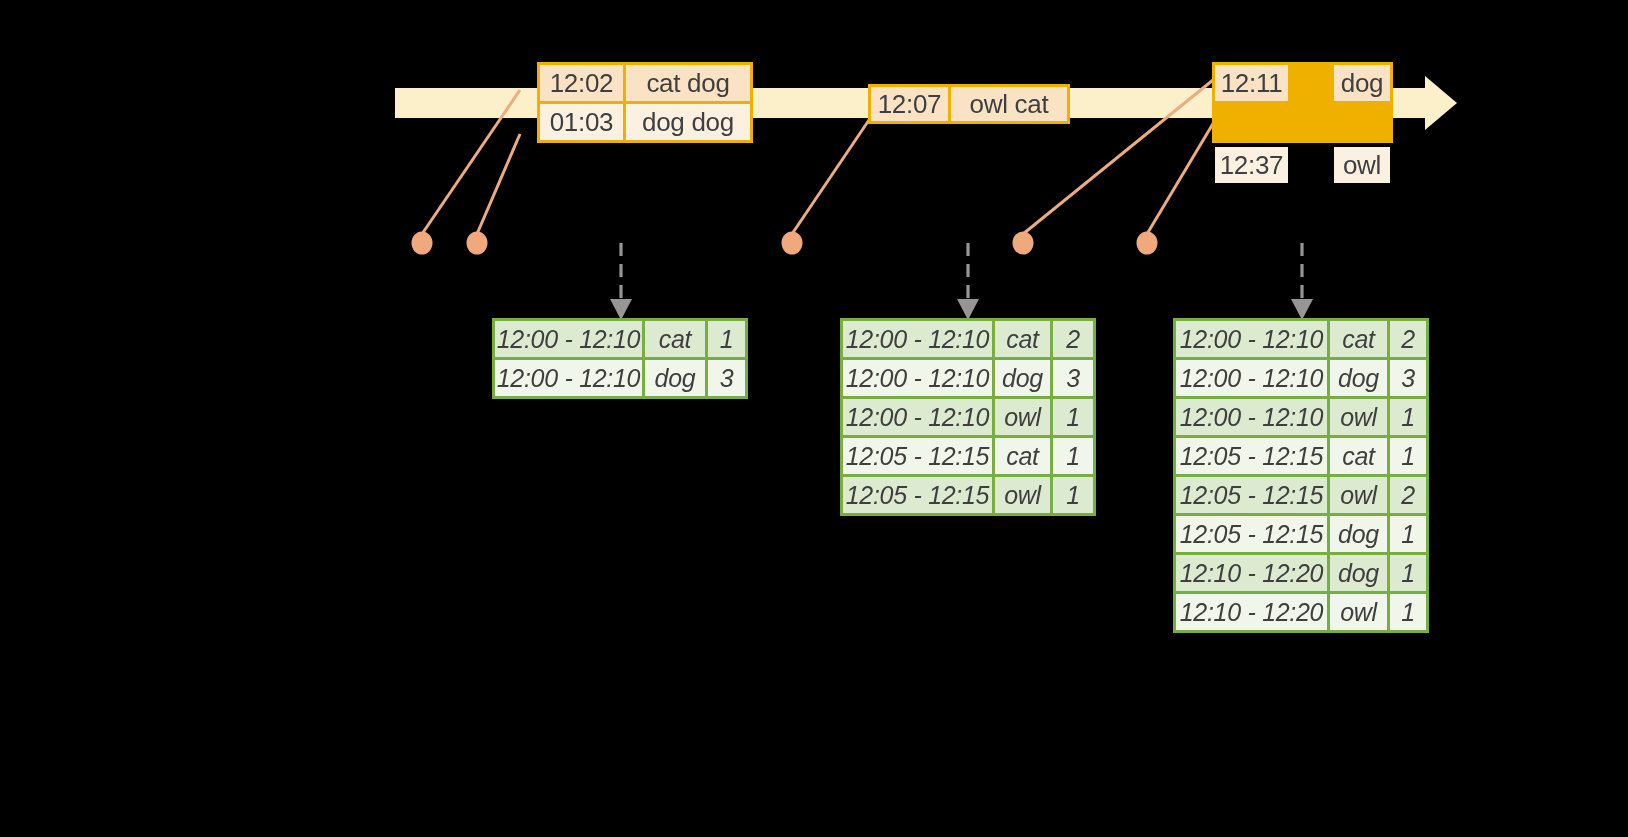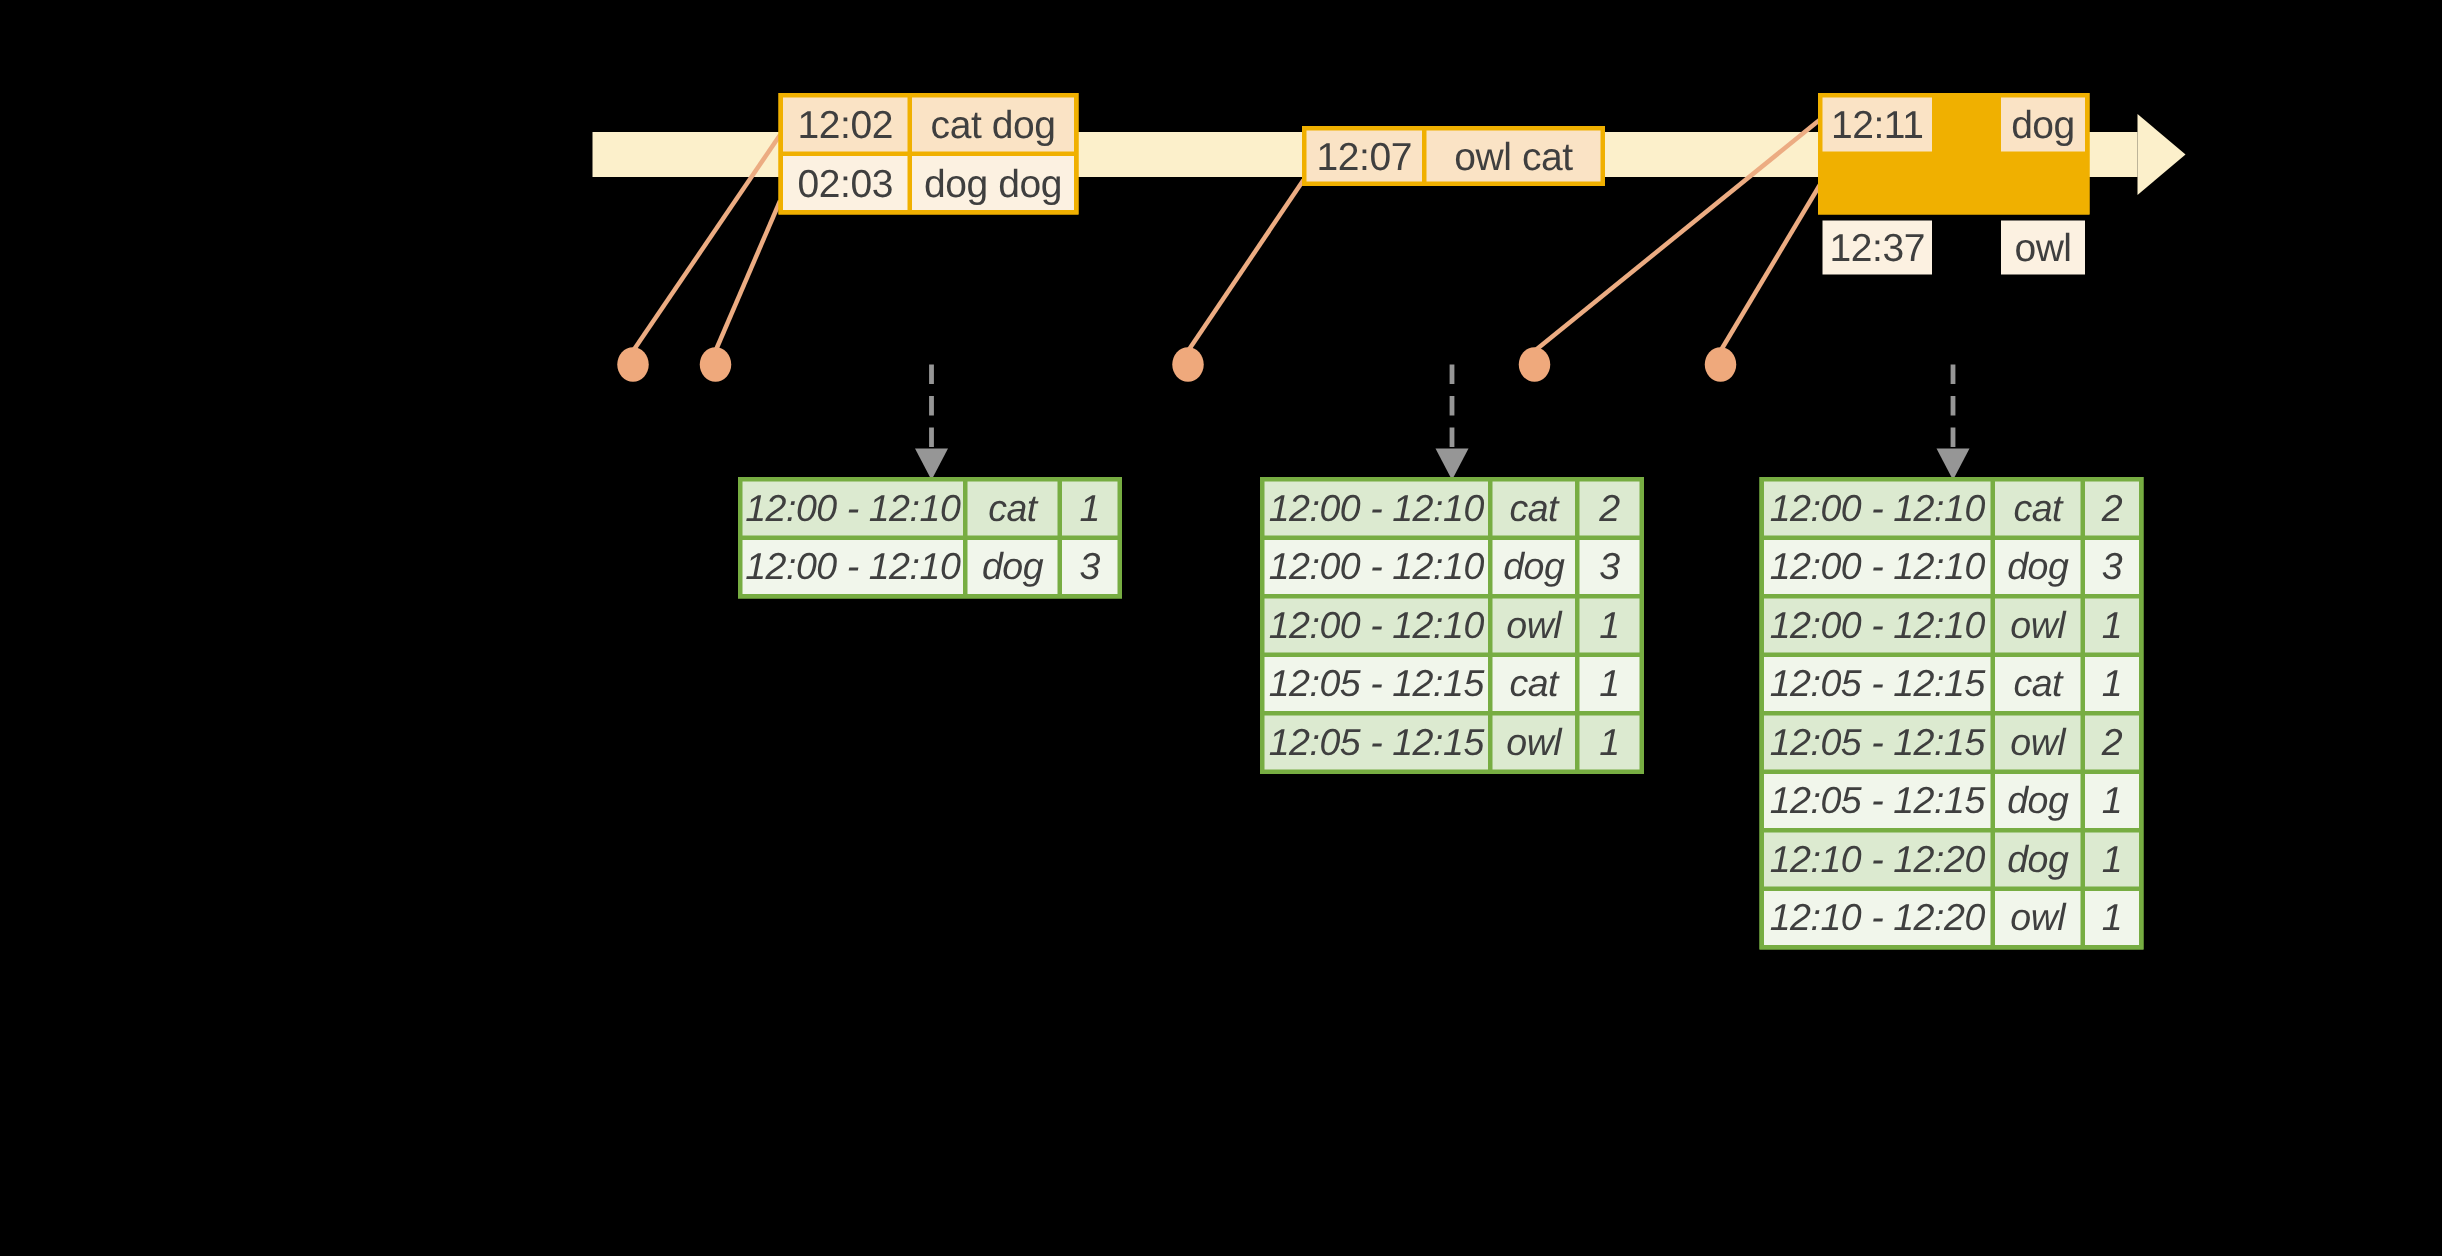--- a/index.html
+++ b/index.html
@@ -102,24 +102,24 @@
         <line x1="968" y1="243" x2="968" y2="302" stroke-width="3.2" stroke-dasharray="13 8" style="stroke:var(--trigger-arrow)"></line>
         <polygon points="957,299 979,299 968,320" style="fill:var(--trigger-arrow)"></polygon>
       </g>
       <g>
         <line x1="1302" y1="243" x2="1302" y2="302" stroke-width="3.2" stroke-dasharray="13 8" style="stroke:var(--trigger-arrow)"></line>
         <polygon points="1291,299 1313,299 1302,320" style="fill:var(--trigger-arrow)"></polygon>
       </g>
     </g>
   </svg>
 
-  <div class="etable" style="left:519px;top:62px;width:200px;height:81px;grid-template-columns:83px 1fr;grid-template-rows:36px 36px;">
+  <div class="etable" style="left:537px;top:62px;width:216px;height:81px;grid-template-columns:83px 1fr;grid-template-rows:36px 36px;">
     <div class="ecell erow-a">12:02</div>
     <div class="ecell erow-a">cat dog</div>
-    <div class="ecell erow-b">02:03</div>
+    <div class="ecell erow-b">01:03</div>
     <div class="ecell erow-b">dog dog</div>
   </div>
 
   <div class="etable" style="left:868px;top:84px;width:202px;height:40px;grid-template-columns:77px 1fr;grid-template-rows:34px;">
     <div class="ecell erow-a">12:07</div>
     <div class="ecell erow-a">owl cat</div>
   </div>
 
   <div class="etable" style="left:1212px;top:62px;width:181px;height:81px;grid-template-columns:73px 1fr;grid-template-rows:36px 36px;gap:46px;">
     <div class="ecell erow-a">12:11</div>

